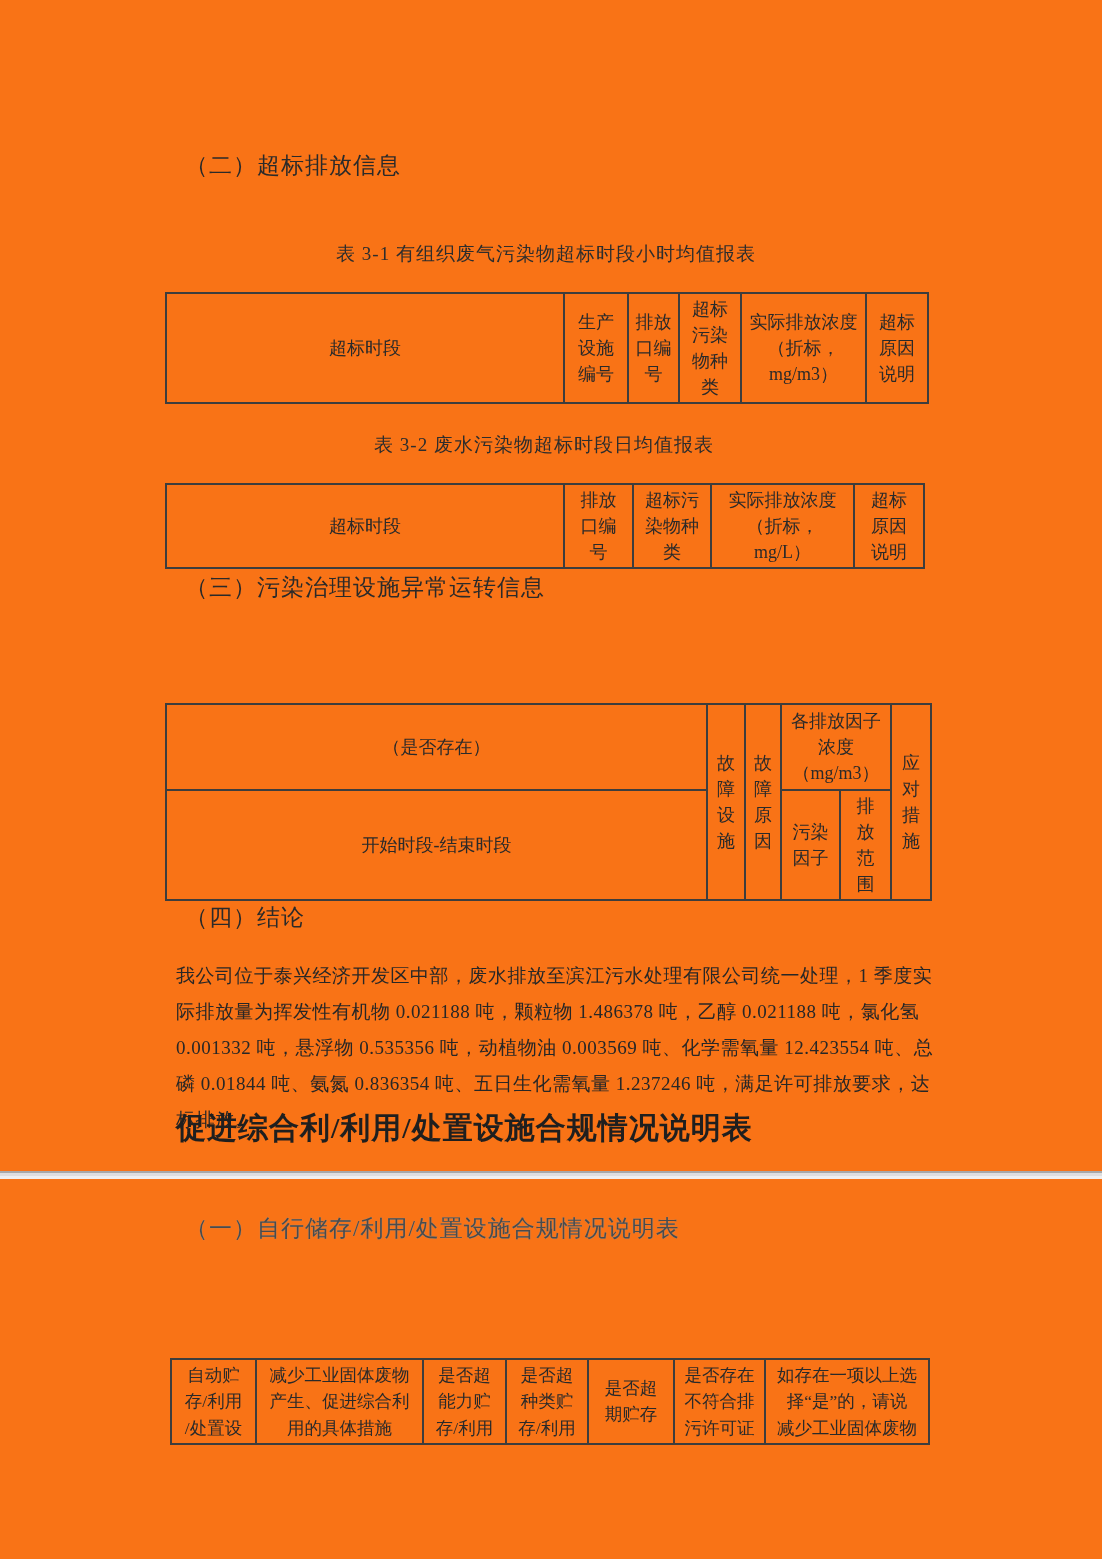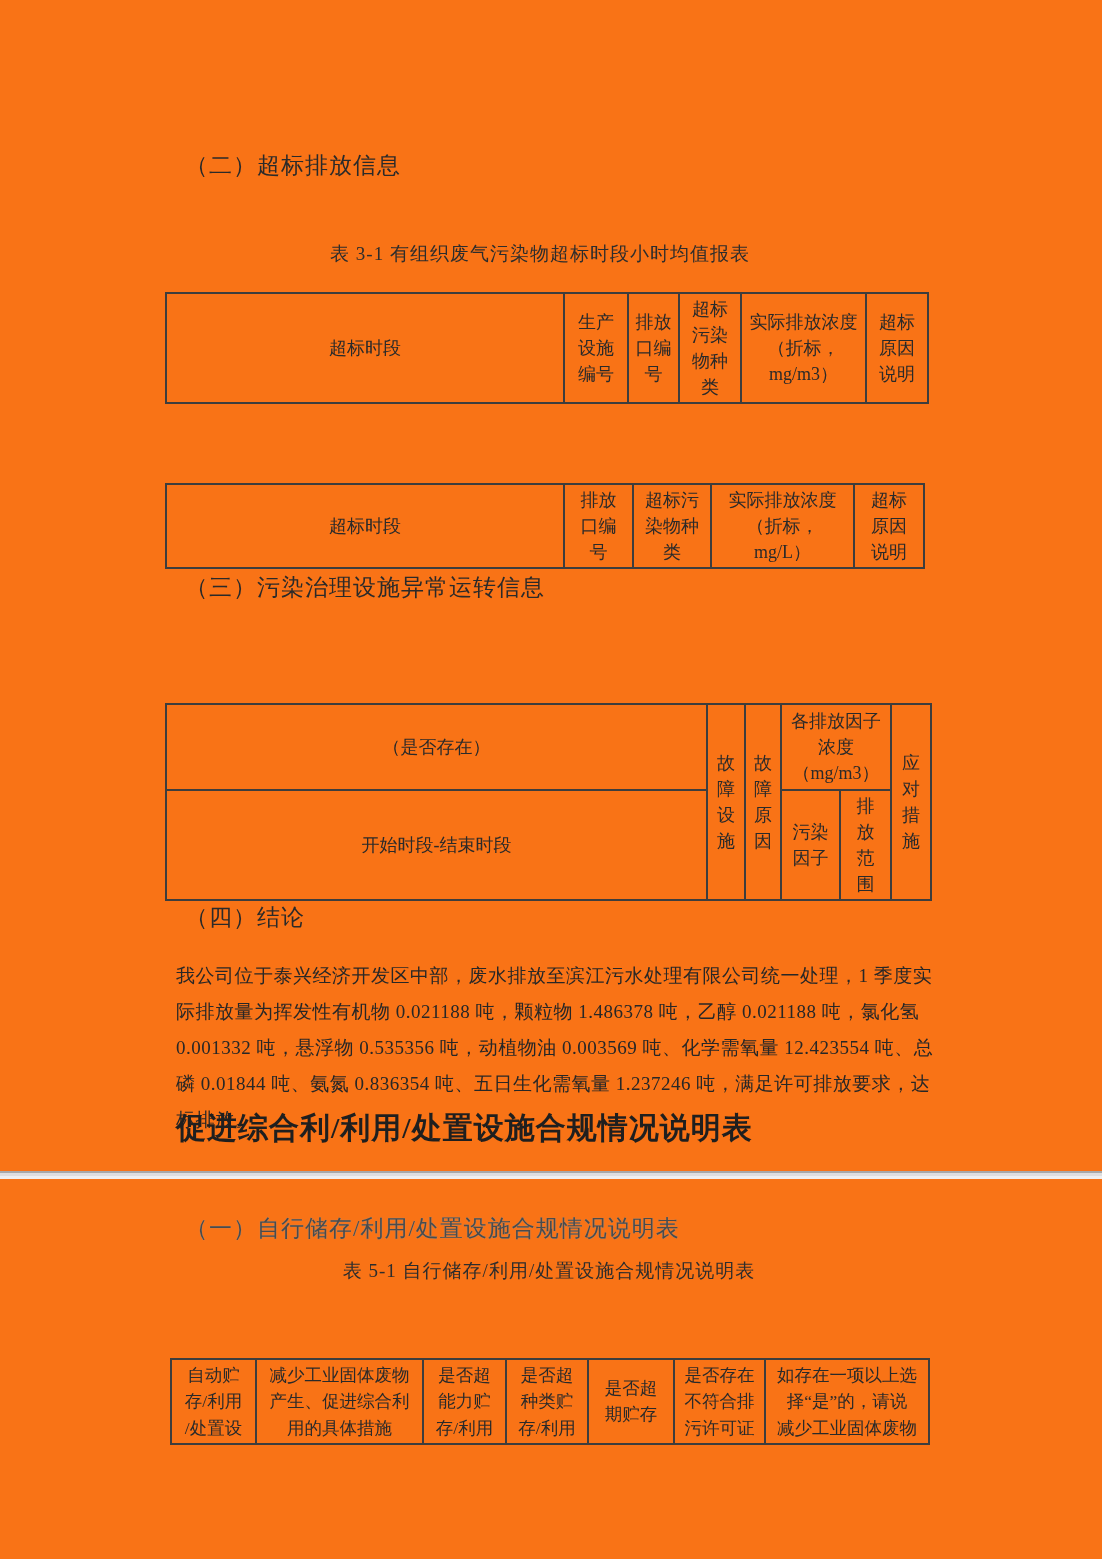--- a/index.html
+++ b/index.html
@@ -62,21 +62,21 @@
     background:linear-gradient(#a8a8a8 0 2px,#dedede 2px 5px,#efefef 5px 100%);
   }
 </style>
 </head>
 <body>
 
 <div class="page">
 
   <div class="abs sec-heading" style="left:185px;top:150px;">（二）超标排放信息</div>
 
-  <div class="abs tbl-caption" style="left:159px;top:241px;width:762px;">表 3-1 有组织废气污染物超标时段小时均值报表</div>
+  <div class="abs tbl-caption" style="left:165px;top:241px;width:762px;">表 3-1 有组织废气污染物超标时段小时均值报表</div>
 
   <table class="t abs" style="left:165px;top:292px;width:762px;">
     <colgroup>
       <col style="width:398px">
         <col style="width:64px">
         <col style="width:51px">
       <col style="width:62px">
         <col style="width:125px">
         <col style="width:62px">
     </colgroup>
@@ -96,20 +96,21 @@
       <td>实际排放浓度
 （折标，
 mg/m3）</td>
       <td>超标
 原因
 说明</td>
     </tr>
   </tbody>
     </table>
 
+  <div class="abs tbl-caption" style="left:165px;top:432px;width:758px;">表 3-2 废水污染物超标时段日均值报表</div>
 
   <table class="t abs" style="left:165px;top:483px;width:758px;">
     <colgroup>
       <col style="width:398px">
         <col style="width:69px">
         <col style="width:78px">
       <col style="width:143px">
         <col style="width:70px">
     </colgroup>
     <tbody>
@@ -181,21 +182,20 @@
 0.001332 吨，悬浮物 0.535356 吨，动植物油 0.003569 吨、化学需氧量 12.423554 吨、总
 磷 0.01844 吨、氨氮 0.836354 吨、五日生化需氧量 1.237246 吨，满足许可排放要求，达
 标排放。</div>
 
   <div class="abs chapter-heading" style="left:176px;top:1108px;">促进综合利/利用/处置设施合规情况说明表</div>
 
   <div class="abs divider-band" style="top:1171px;"></div>
 
   <div class="abs sec-heading fuzzy" style="left:185px;top:1181px;margin-top:32px;">（一）自行储存/利用/处置设施合规情况说明表</div>
 
-  <div class="abs tbl-caption" style="left:170px;top:1258px;width:758px;">表 5-1 自行储存/利用/处置设施合规情况说明表</div>
 
   <table class="t t51 abs" style="left:170px;top:1358px;width:758px;">
     <colgroup>
       <col style="width:85px">
         <col style="width:167px">
         <col style="width:83px">
       <col style="width:82px">
         <col style="width:86px">
         <col style="width:91px">
       <col style="width:164px">

